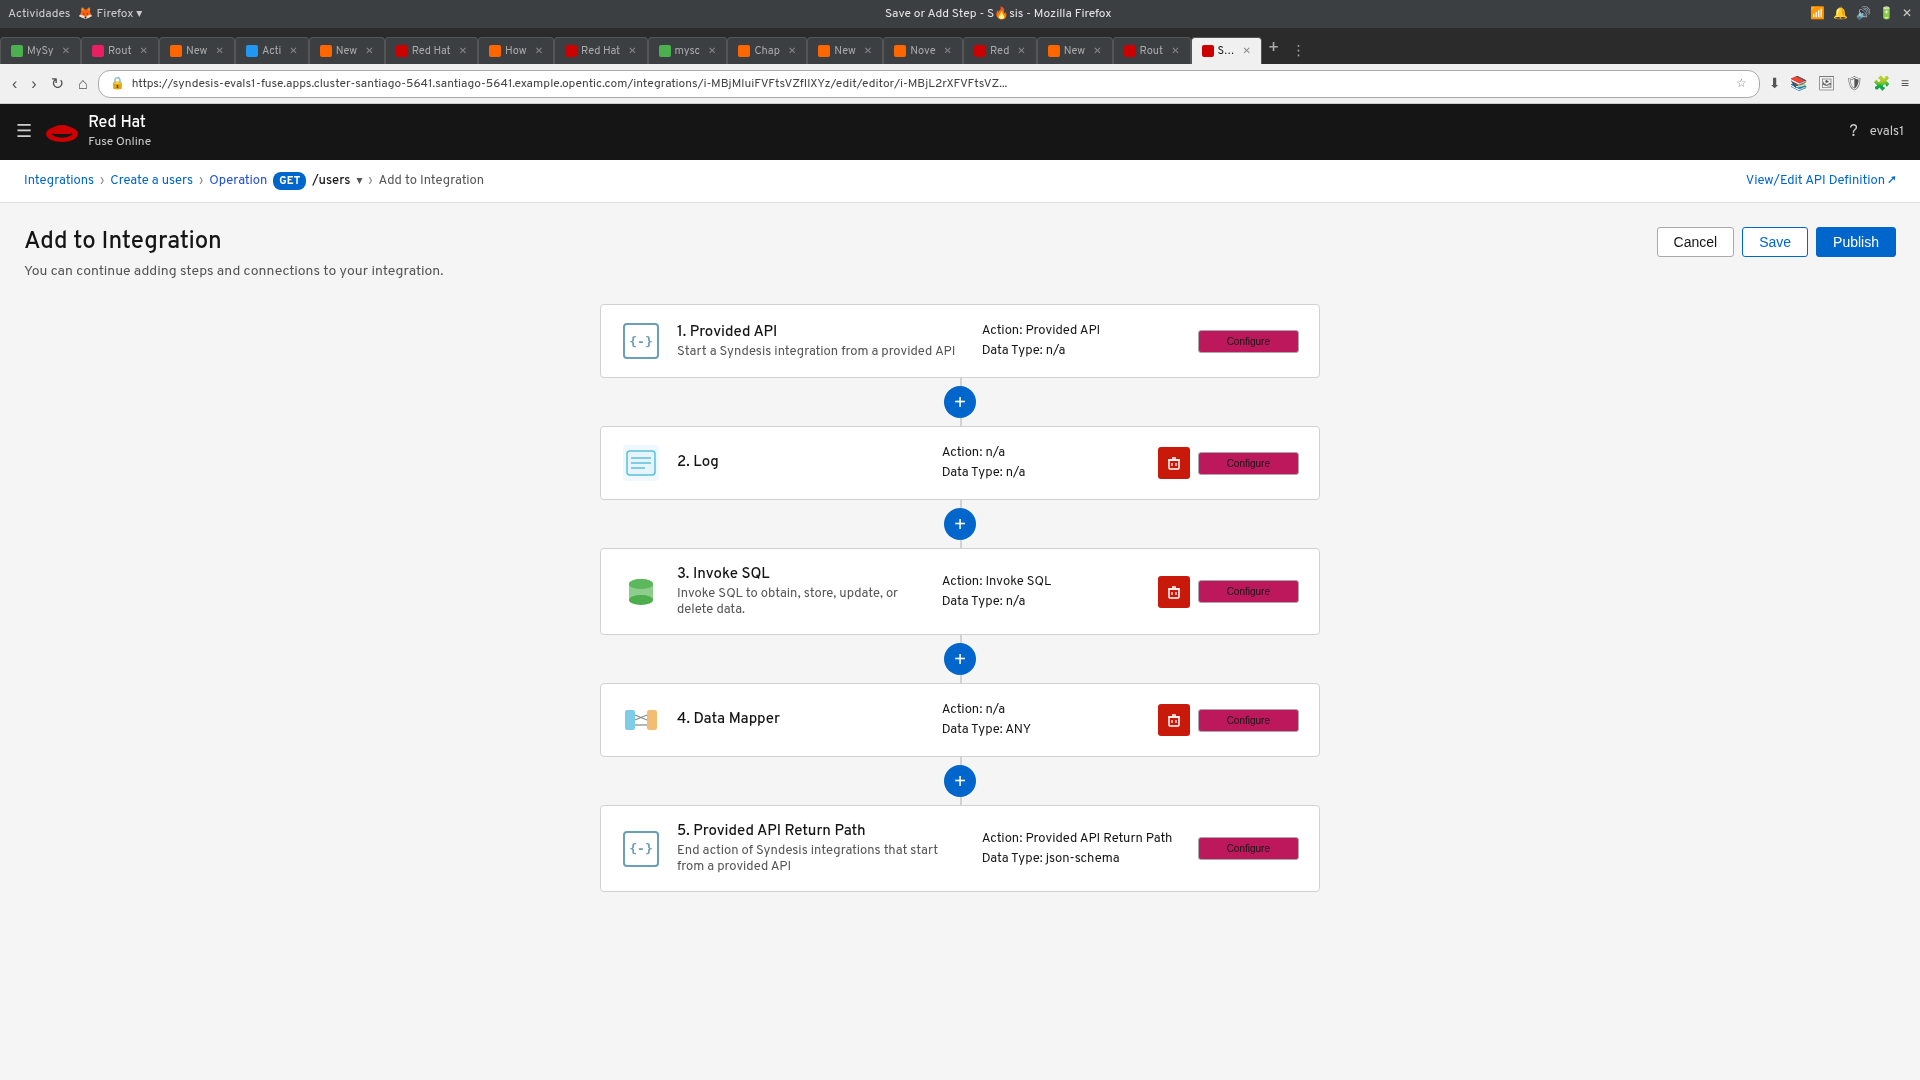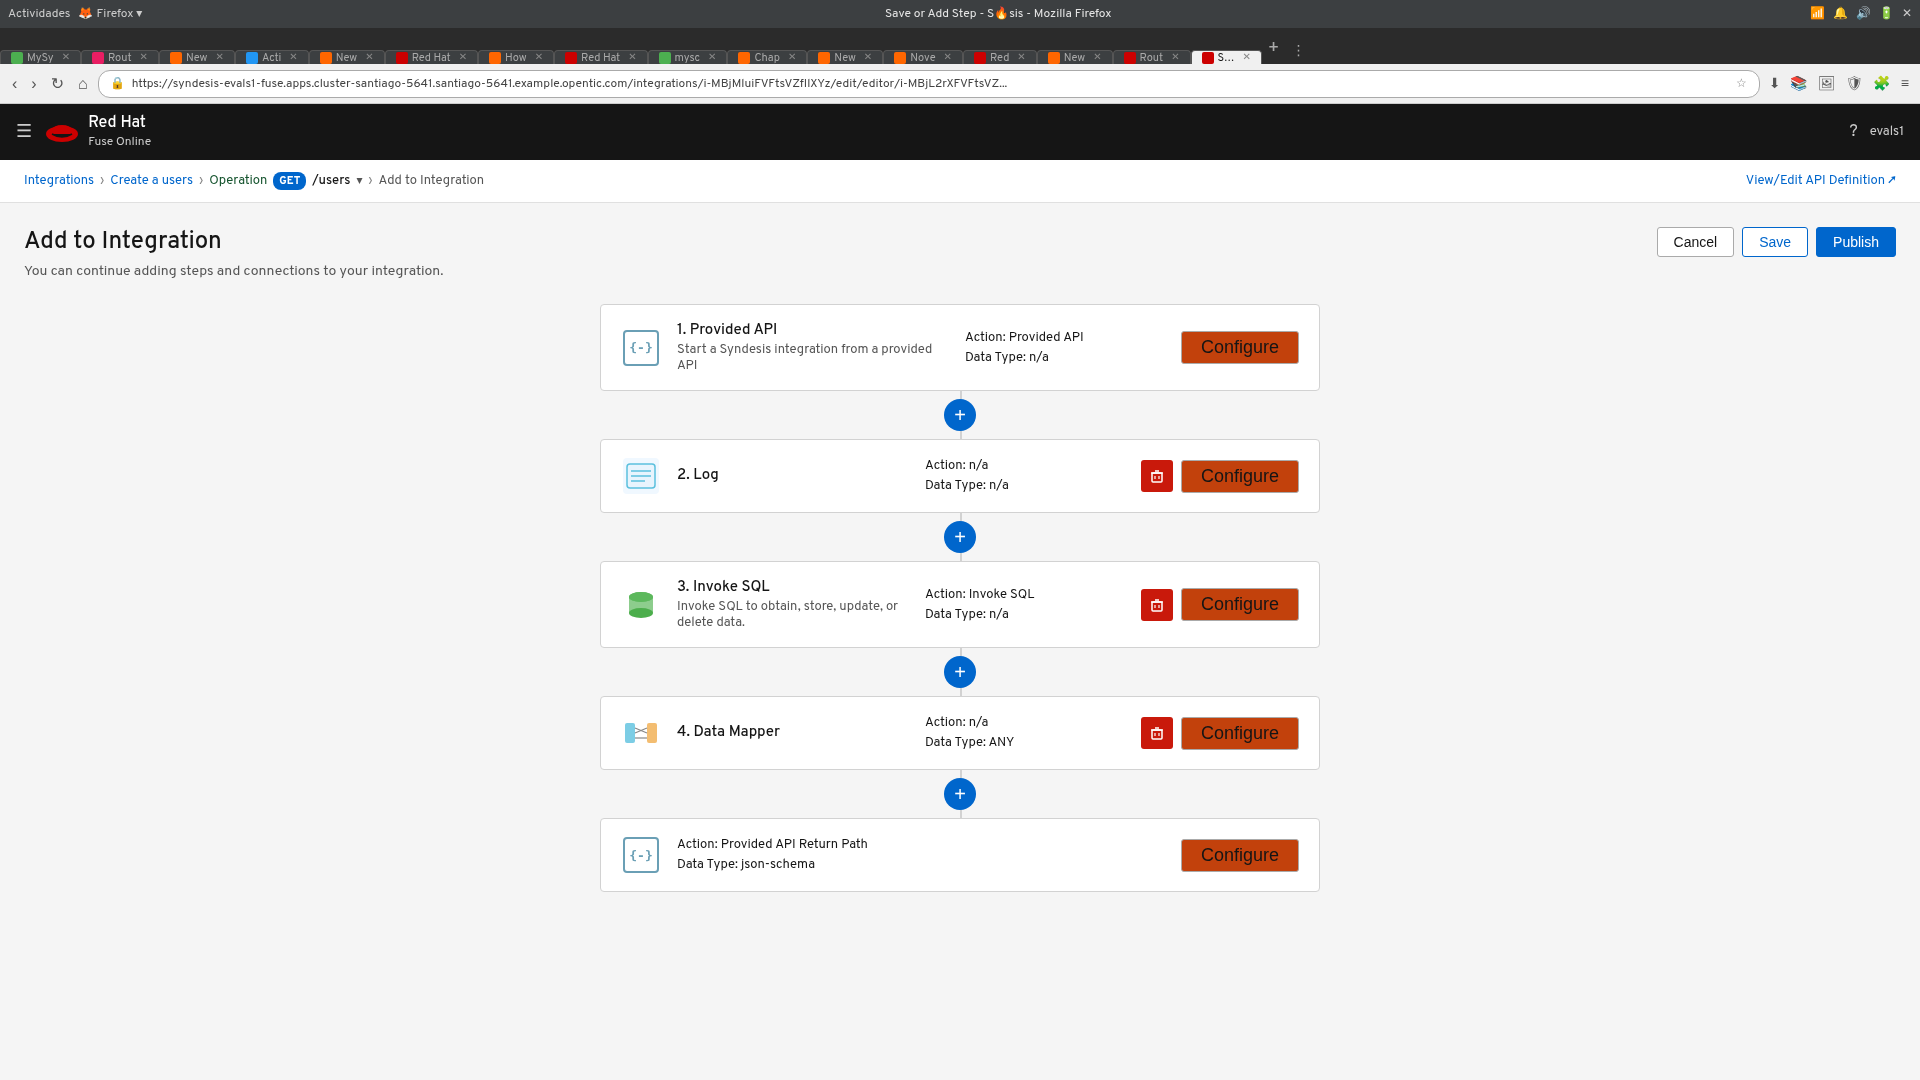--- a/index.html
+++ b/index.html
@@ -29,21 +29,21 @@
     .tab {
       background: #3c3f41;
       color: #aaa;
       font-size: 11px;
       padding: 6px 10px;
       border-radius: 4px 4px 0 0;
       display: flex;
       align-items: center;
       gap: 4px;
       white-space: nowrap;
-      height: 14px;
+      height: 27px;
       cursor: pointer;
       border: 1px solid #555;
       border-bottom: none;
       min-width: 60px;
       max-width: 130px;
     }
     .tab.active {
       background: #f0f0f0;
       color: #151515;
     }
@@ -212,27 +212,27 @@
       width: 32px;
       height: 32px;
       border-radius: 3px;
       cursor: pointer;
       font-size: 14px;
       display: flex;
       align-items: center;
       justify-content: center;
     }
     .btn-configure {
-      background: #c2410c;
+      background: #be185d;
       border: 1px solid #aaa;
       color: #151515;
-      padding: 5px 19px;
+      padding: 5px 28px;
       border-radius: 3px;
       cursor: pointer;
-      font-size: 18px;
+      font-size: 10px;
     }
 
     .add-step-connector {
       display: flex;
       justify-content: center;
       align-items: center;
       padding: 8px 0;
       position: relative;
     }
     .add-step-connector::before {
@@ -453,21 +453,21 @@
     <span class="app-user">evals1</span>
   </div>
 </div>
 
 <div class="breadcrumb-bar">
   <a class="breadcrumb-link">Integrations</a>
   <span class="breadcrumb-sep">›</span>
   <a class="breadcrumb-link">Create a users</a>
   <span class="breadcrumb-sep">›</span>
   <div class="breadcrumb-operation">
-    <span style="color:#14532d;">Operation</span>
+    <span style="color:#1d4ed8;">Operation</span>
     <span class="operation-badge">GET</span>
     <span class="operation-path">/users</span>
     <span class="operation-dropdown">▾</span>
   </div>
   <span class="breadcrumb-sep">›</span>
   <span class="breadcrumb-current">Add to Integration</span>
   <div class="breadcrumb-right">
     <a class="view-api-link">View/Edit API Definition ↗</a>
   </div>
 </div>
@@ -641,20 +641,24 @@
     </div>
 
     <div class="add-step-connector">
       <button class="add-step-btn">+</button>
     </div>
 
     <div class="step-card">
       <div class="step-icon">
         <div class="api-icon">{-}</div>
       </div>
+      <div class="step-info">
+        <div class="step-title">5. Provided API Return Path</div>
+        <div class="step-desc">End action of Syndesis integrations that start from a provided API</div>
+      </div>
       <div class="step-action">
         <span>
           <span class="step-action-bold">Action:</span>
           <span>Provided API Return Path</span>
         </span>
         <span>
           <span class="step-action-bold">Data Type:</span>
           <span>json-schema</span>
         </span>
       </div>

